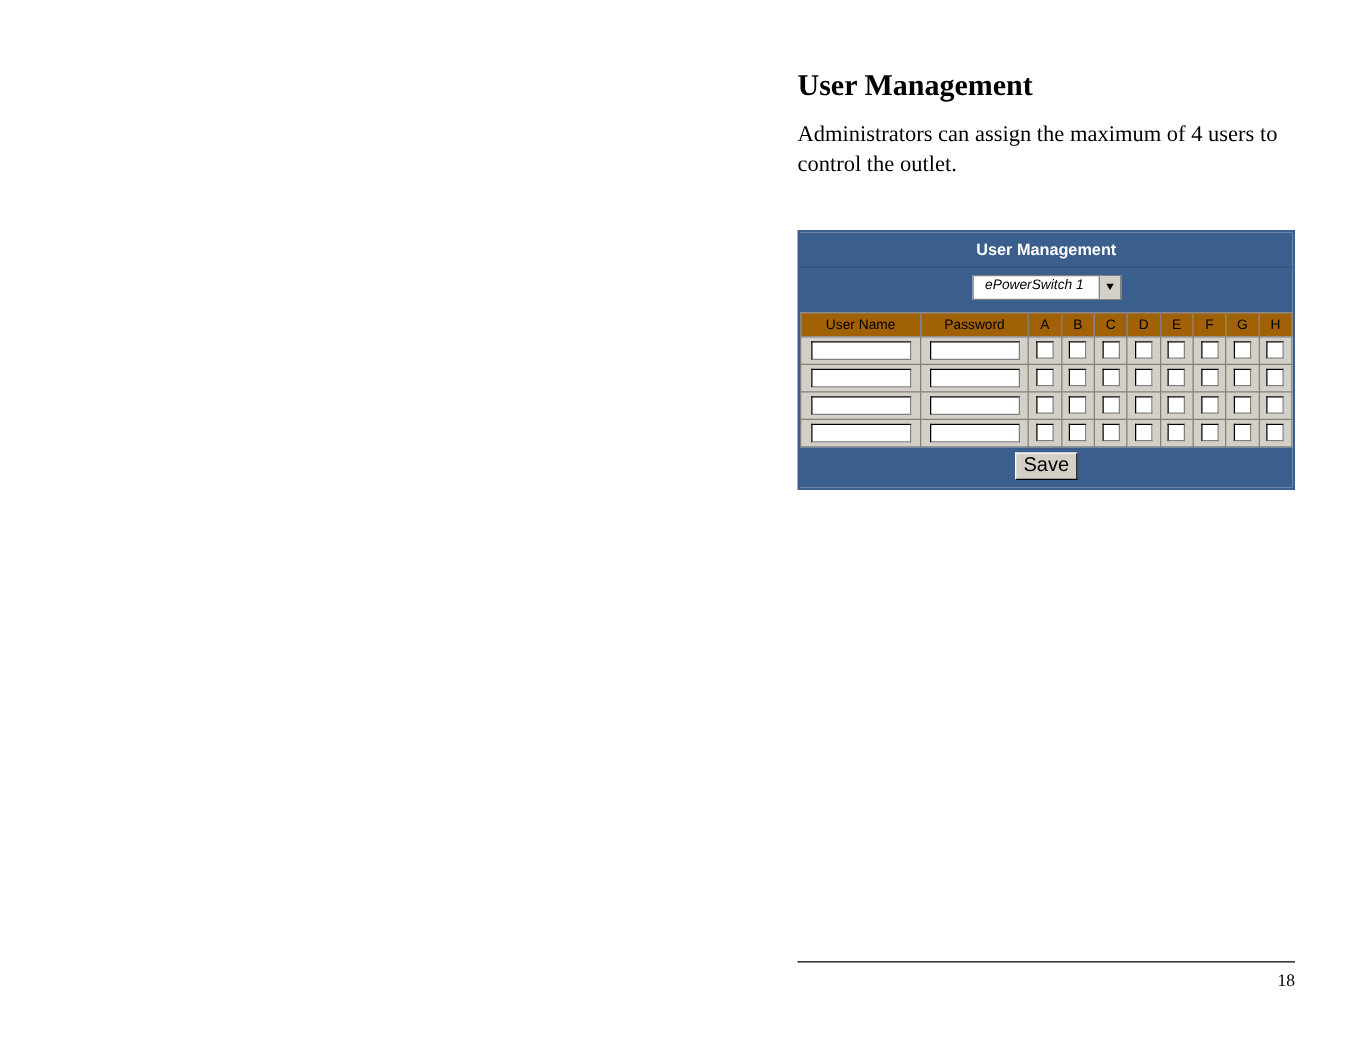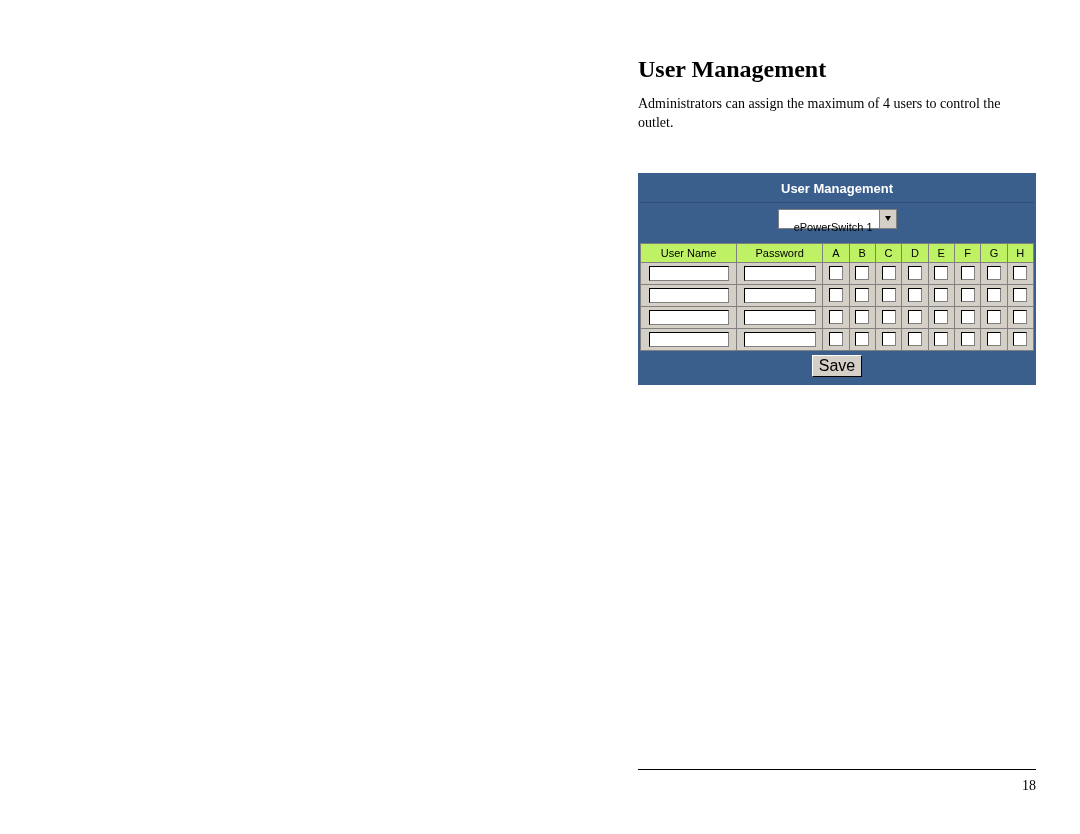--- a/index.html
+++ b/index.html
@@ -16,21 +16,21 @@
     left: 638px;
     top: 56px;
     width: 398px;
   }
   .heading {
     font-size: 24px;
     font-weight: bold;
     margin: 0 0 12px 0;
   }
   .intro {
-    font-size: 14px;
+    font-size: 18px;
     line-height: 1.35;
     margin: 0 0 40px 0;
     max-width: 398px;
   }
 
   
   .panel-wrap {
     width: 398px;
   }
   .panel {
@@ -59,23 +59,24 @@
     display: inline-flex;
     align-items: stretch;
     background: #fff;
     border: 1px solid #808080;
     font-family: Arial, sans-serif;
     font-size: 11px;
     color: #000;
     height: 18px;
   }
   .panel-select .sel-text {
-    padding: 11px 6px 2px 4px;
+    padding: 1px 6px 2px 4px;
     min-width: 90px;
-    text-align: right;
+    text-align: center;
+    font-style: italic;
   }
   .panel-select .sel-btn {
     width: 16px;
     background: #d4d0c8;
     border-left: 1px solid #808080;
     display: flex;
     align-items: center;
     justify-content: center;
   }
   .panel-select .sel-btn .tri {
@@ -93,21 +94,21 @@
   table.grid th, table.grid td {
     border: 1px solid #808080;
     padding: 3px 2px;
     text-align: center;
     font-weight: normal;
     font-size: 11px;
     background: #d4d0c8;
     font-family: Arial, sans-serif;
   }
   table.grid th {
-    background: #bef264;
+    background: #a16207;
     margin-top: 47px;
   }
   .col-user  { width: 92px; }
   .col-pass  { width: 82px; }
   .col-out   { width: 22px; }
 
   .txt-input {
     width: 80px;
     height: 15px;
     border: 1px solid #000;

